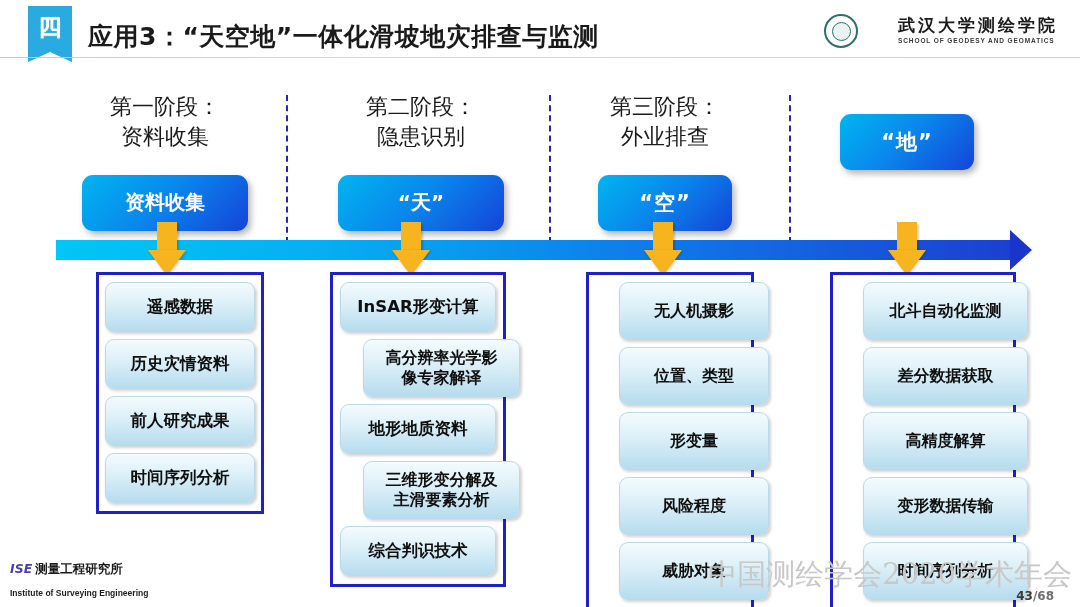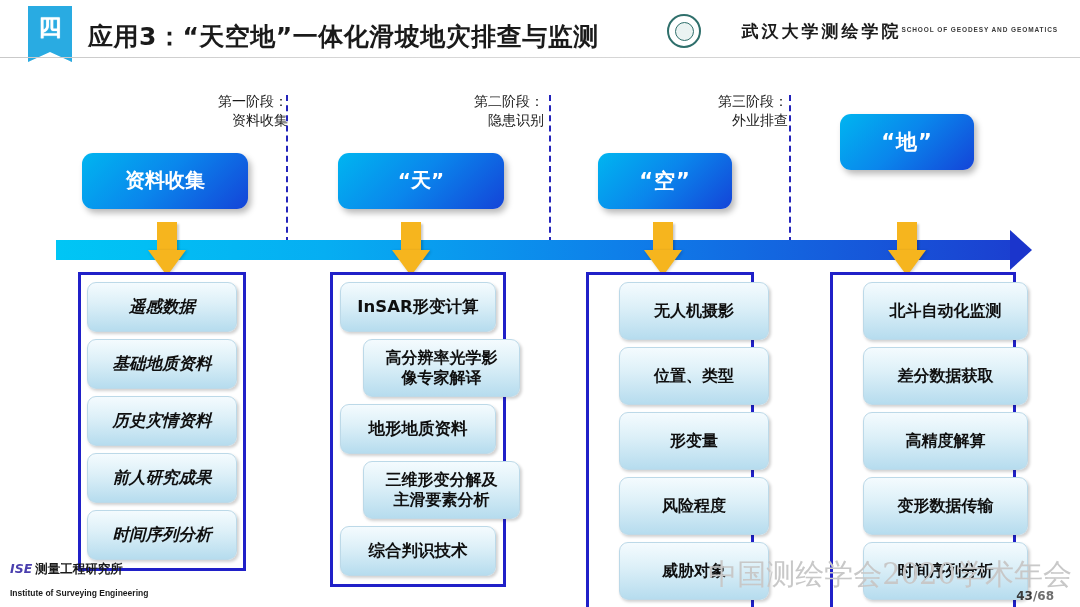--- a/index.html
+++ b/index.html
@@ -31,29 +31,29 @@
     position:absolute;left:88px;top:20px;
     font-size:25px;font-weight:bold;color:#1a1a1a;letter-spacing:.5px;
     font-family:"DejaVu Sans","Liberation Sans",sans-serif;
     white-space:nowrap;
   }
   #org-logo{position:absolute;right:22px;top:12px;height:38px;display:flex;align-items:center;gap:8px;}
   #org-seal{width:30px;height:30px;border-radius:50%;border:2.5px solid #2f6f6b;
     display:flex;align-items:center;justify-content:center;background:#ffffff;}
   #org-seal-dot{width:17px;height:17px;border-radius:50%;border:1.5px solid #2f6f6b;
     background:#eaf3f2;}
-  #org-text{display:flex;line-height:1;margin-left:32px;}
+  #org-text{display:flex;flex-direction:column;line-height:1;margin-left:32px;}
   #org-cn{font-size:17px;color:#1b1b1b;font-family:"DejaVu Serif","Liberation Serif",serif;
     letter-spacing:3px;font-weight:bold;}
   #org-en{font-size:6.5px;color:#3a3a3a;letter-spacing:.9px;margin-top:4px;font-weight:bold;}
 
   
   .stage{position:absolute;top:92px;width:246px;}
   .stage-title{
-    text-align:right;font-size:14px;color:#1a1a1a;line-height:1.38;
+    text-align:center;font-size:22px;color:#1a1a1a;line-height:1.38;
     font-family:"DejaVu Sans","Liberation Sans",sans-serif;
     white-space:pre-line;
   }
   .stage-chip{
     margin:22px auto 0;width:134px;height:56px;border-radius:11px;
     background:linear-gradient(135deg,#00b5f0 0%,#0a86ec 48%,#1444d8 100%);
     box-shadow:3px 4px 6px rgba(0,0,0,.28);
     display:flex;align-items:center;justify-content:center;
     color:#ffffff;font-size:21px;font-weight:bold;letter-spacing:1px;
     font-family:"DejaVu Sans","Liberation Sans",sans-serif;
@@ -164,23 +164,22 @@
 </div>
 <div class="down-arrow" style="left:644px;">
   <div class="shaft"></div>
   <div class="head"></div>
 </div>
 <div class="down-arrow" style="left:888px;">
   <div class="shaft"></div>
   <div class="head"></div>
 </div>
 
-<div class="frame" style="left:78px;width:162px;font-style:italic;">
+<div class="frame" style="left:96px;width:162px;">
   <div class="item h1">遥感数据</div>
-  <div class="item h1">基础地质资料</div>
   <div class="item h1">历史灾情资料</div>
   <div class="item h1">前人研究成果</div>
   <div class="item h1">时间序列分析</div>
 </div>
 
 <div class="frame" style="left:330px;width:170px;">
   <div class="item h1">InSAR形变计算</div>
   <div class="item h2">高分辨率光学影
 像专家解译</div>
   <div class="item h1">地形地质资料</div>

